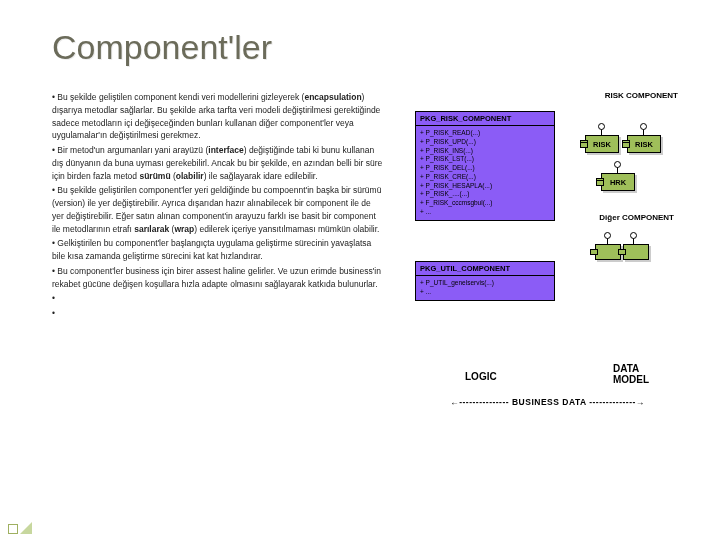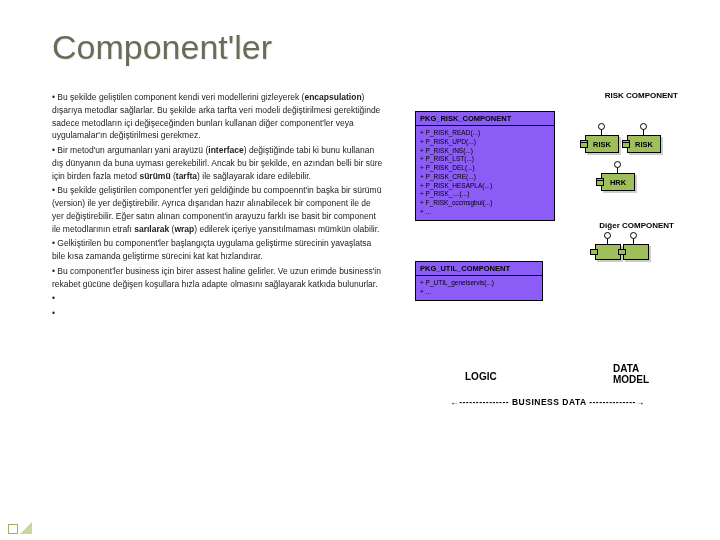--- a/index.html
+++ b/index.html
@@ -150,21 +150,21 @@
 </head>
 <body>
 
 <div class="slide">
   <div class="title">Component'ler</div>
 
   <div class="content">
 
     <div class="left">
       <p>• Bu şekilde geliştilen component kendi veri modellerini gizleyerek (<b>encapsulation</b>) dışarıya metodlar sağlarlar. Bu şekilde arka tarfta veri modeli değiştirilmesi gerektiğinde sadece metodların içi değişeceğinden bunları kullanan diğer component'ler veya uygulamalar'ın değiştirilmesi gerekmez.</p>
-      <p>• Bir metod'un argumanları yani arayüzü (<b>interface</b>) değiştiğinde tabi ki bunu kullanan dış dünyanın da buna uyması gerekebilirl. Ancak bu bir şekilde, en azından belli bir süre için birden fazla metod <b>sürümü</b> (<b>tarfta</b>) ile sağlayarak idare edilebilir.</p>
+      <p>• Bir metod'un argumanları yani arayüzü (<b>interface</b>) değiştiğinde tabi ki bunu kullanan dış dünyanın da buna uyması gerekebilirl. Ancak bu bir şekilde, en azından belli bir süre için birden fazla metod <b>sürümü</b> (<b>olabilir</b>) ile sağlayarak idare edilebilir.</p>
       <p>• Bu şekilde geliştirilen component'ler yeri geldiğinde bu compoennt'in başka bir sürümü (version) ile yer değiştirebilir. Ayrıca dışarıdan hazır alınabilecek bir component ile de yer değiştirebilir. Eğer satın alınan component'in arayuzu farklı ise basit bir component ile metodlarının etrafı <b>sarılarak</b> (<b>wrap</b>) edilerek içeriye yansıtılmaması mümkün olabilir.</p>
       <p>• Gelkiştirilen bu component'ler başlangıçta uygulama geliştirme sürecinin yavaşlatsa bile kısa zamanda geliştirme sürecini kat kat hızlandırar.</p>
       <p>• Bu component'ler business için birer assest haline gelirler. Ve uzun erimde business'in rekabet gücüne değişen koşullara hızla adapte olmasını sağlayarak katkıda bulunurlar.</p>
       <p>•</p>
       <p>•</p>
     </div>
 
     <div class="right">
 
       <div class="comp-label" style="right:2px; top:0px;">RISK COMPONENT</div>
@@ -189,30 +189,30 @@
       <div class="lolli-head" style="left:183px; top:32px;"></div>
       <div class="vline" style="left:228px; top:38px; height:6px;"></div>
       <div class="lolli-head" style="left:225px; top:32px;"></div>
       <div class="vline" style="left:202px; top:76px; height:6px;"></div>
       <div class="lolli-head" style="left:199px; top:70px;"></div>
 
       <div class="comp-box" style="left:170px; top:44px; width:34px; height:18px;">RISK</div>
       <div class="comp-box" style="left:212px; top:44px; width:34px; height:18px;">RISK</div>
       <div class="comp-box" style="left:186px; top:82px; width:34px; height:18px;">HRK</div>
 
-      <div class="comp-label" style="right:6px; top:130px;">Diğer COMPONENT</div>
+      <div class="comp-label" style="right:6px; top:122px;">Diğer COMPONENT</div>
 
       <div class="vline" style="left:192px; top:147px; height:6px;"></div>
       <div class="lolli-head" style="left:189px; top:141px;"></div>
       <div class="vline" style="left:218px; top:147px; height:6px;"></div>
       <div class="lolli-head" style="left:215px; top:141px;"></div>
       <div class="comp-box" style="left:180px; top:153px; width:26px; height:16px;"></div>
       <div class="comp-box" style="left:208px; top:153px; width:26px; height:16px;"></div>
 
-      <div class="pkg-box" style="left:0; top:170px; width:128px;">
+      <div class="pkg-box" style="left:0; top:170px; width:140px;">
         <div class="pkg-head">PKG_UTIL_COMPONENT</div>
         <div class="pkg-body">
           <div>+ P_UTIL_genelservis(...)</div>
           <div>+ ...</div>
         </div>
       </div>
 
 
       <div class="big-label" style="left:50px; top:280px;">LOGIC</div>
       <div class="big-label" style="left:198px; top:272px; text-align:left; width:60px;">DATA MODEL</div>

